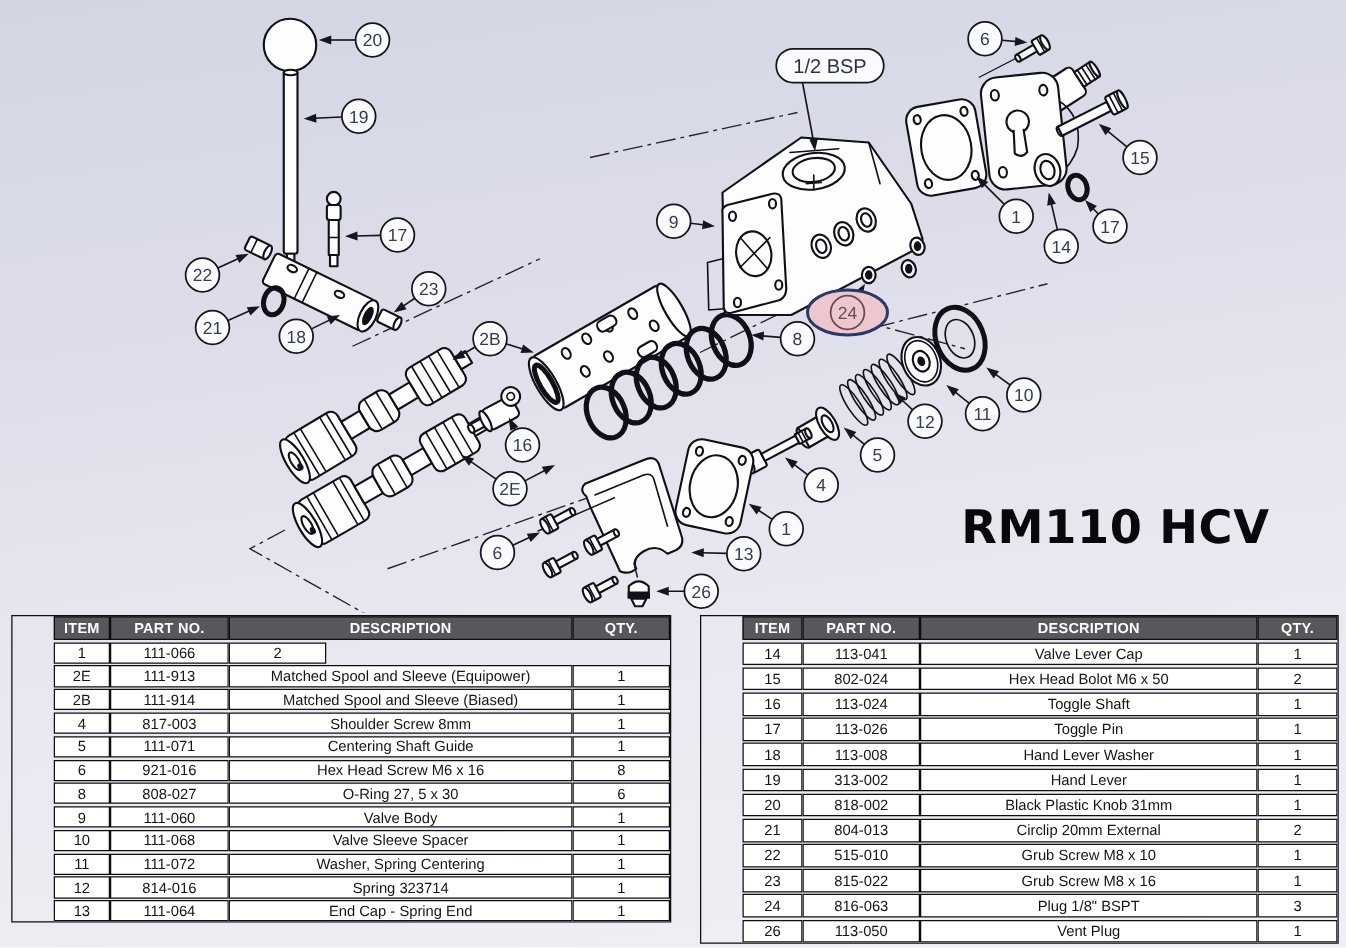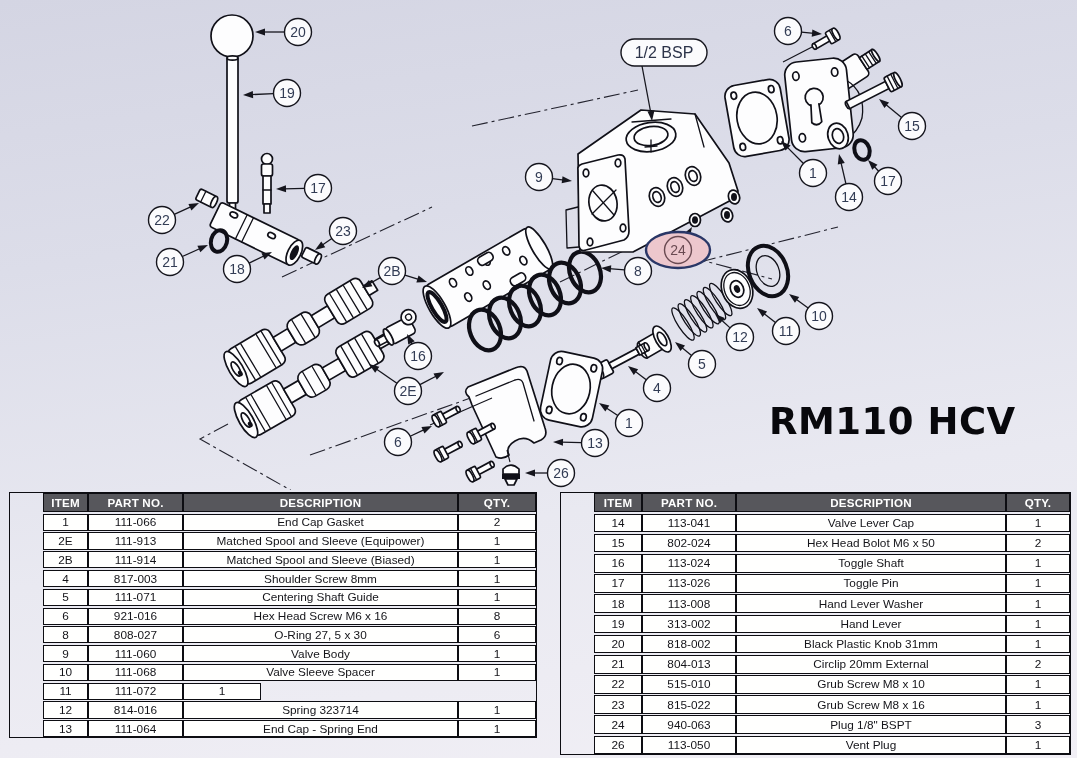--- a/index.html
+++ b/index.html
@@ -484,21 +484,20 @@
   <div class="tbl" id="tbl-left">
       <div class="trow thead">
         <div class="tc c0">ITEM</div>
         <div class="tc c1">PART NO.</div>
         <div class="tc c2">DESCRIPTION</div>
         <div class="tc c3">QTY.</div>
       </div>
       <div class="trow">
         <div class="tc c0">1</div>
         <div class="tc c1">111-066</div>
-        <div class="tc c2">End Cap Gasket</div>
         <div class="tc c3">2</div>
       </div>
       <div class="trow">
         <div class="tc c0">2E</div>
         <div class="tc c1">111-913</div>
         <div class="tc c2">Matched Spool and Sleeve (Equipower)</div>
         <div class="tc c3">1</div>
       </div>
       <div class="trow">
         <div class="tc c0">2B</div>
@@ -538,20 +537,21 @@
       </div>
       <div class="trow">
         <div class="tc c0">10</div>
         <div class="tc c1">111-068</div>
         <div class="tc c2">Valve Sleeve Spacer</div>
         <div class="tc c3">1</div>
       </div>
       <div class="trow">
         <div class="tc c0">11</div>
         <div class="tc c1">111-072</div>
+        <div class="tc c2">Washer, Spring Centering</div>
         <div class="tc c3">1</div>
       </div>
       <div class="trow">
         <div class="tc c0">12</div>
         <div class="tc c1">814-016</div>
         <div class="tc c2">Spring 323714</div>
         <div class="tc c3">1</div>
       </div>
       <div class="trow">
         <div class="tc c0">13</div>
@@ -622,21 +622,21 @@
         <div class="tc c3">1</div>
       </div>
       <div class="trow">
         <div class="tc c0">23</div>
         <div class="tc c1">815-022</div>
         <div class="tc c2">Grub Screw M8 x 16</div>
         <div class="tc c3">1</div>
       </div>
       <div class="trow">
         <div class="tc c0">24</div>
-        <div class="tc c1">940-063</div>
+        <div class="tc c1">816-063</div>
         <div class="tc c2">Plug 1/8" BSPT</div>
         <div class="tc c3">3</div>
       </div>
       <div class="trow">
         <div class="tc c0">26</div>
         <div class="tc c1">113-050</div>
         <div class="tc c2">Vent Plug</div>
         <div class="tc c3">1</div>
       </div>
     </div>

